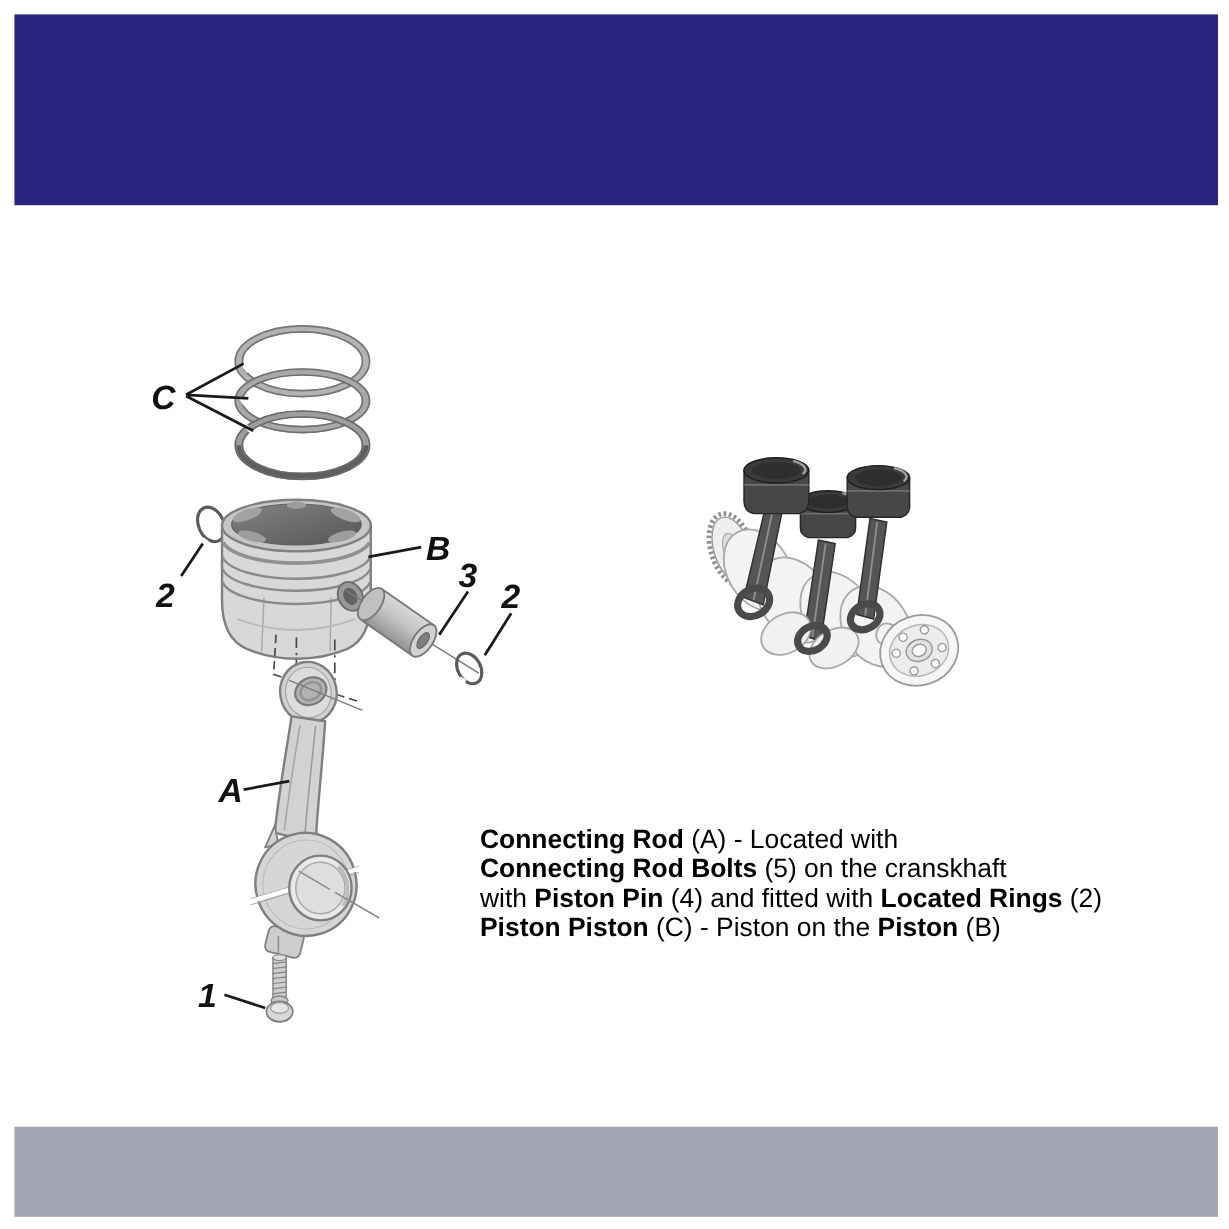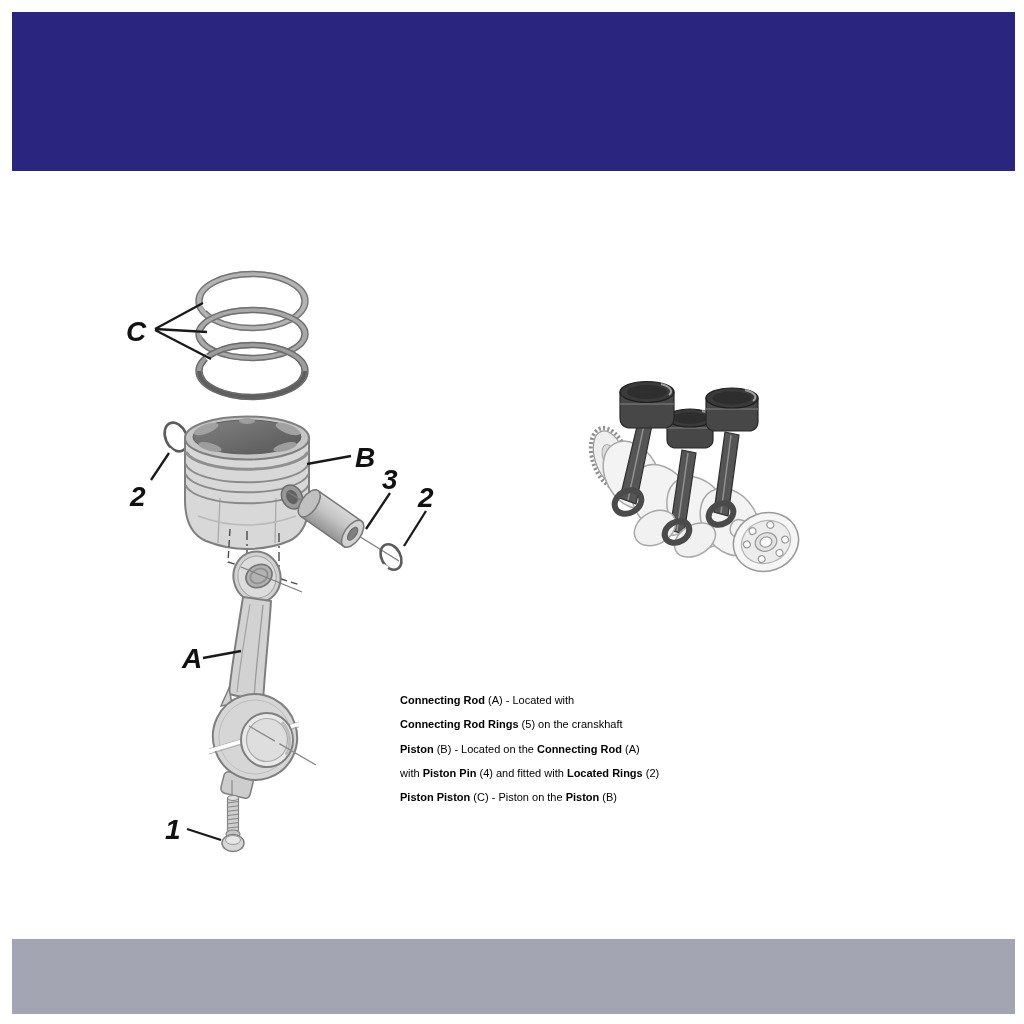--- a/index.html
+++ b/index.html
@@ -3,21 +3,21 @@
 <meta charset="utf-8">
 <style>
   html,body{margin:0;padding:0;background:#ffffff;}
   #page{position:relative;width:1024px;height:1024px;background:#ffffff;overflow:hidden;
         font-family:"Liberation Sans",sans-serif;}
   .bar{position:absolute;left:12px;width:1003px;}
   #header-bar{top:12px;height:159px;}
   #footer-bar{top:939px;height:75px;}
   #exploded-svg{position:absolute;left:90px;top:240px;}
   #crank-svg{position:absolute;left:570px;top:370px;}
-  #caption{position:absolute;left:400px;top:688px;font-size:11px;line-height:24.3px;color:#000;}
+  #caption{position:absolute;left:400px;top:688px;font-size:22px;line-height:24.3px;color:#000;}
   .cap-line{white-space:nowrap;}
   .b{font-weight:bold;}
   .lbl{font-family:"Liberation Sans",sans-serif;font-weight:bold;font-style:italic;
        font-size:28px;fill:#111;}
   .lead{stroke:#1a1a1a;stroke-width:2.3;fill:none;}
   .outl{stroke:#7f7f7f;stroke-width:2;}
 </style>
 </head>
 <body>
 
@@ -245,19 +245,18 @@
         <circle cx="186.1" cy="186.6" r="3.4"></circle>
           <circle cx="177.2" cy="167.7" r="3.4"></circle>
         <circle cx="187.1" cy="157.1" r="3.4"></circle>
           <circle cx="205.9" cy="157.4" r="3.4"></circle>
       </g>
     </g>
   </svg>
 
   <div id="caption">
       <div class="cap-line"><span class="b">Connecting Rod</span><span> (A) - Located with</span></div>
-      <div class="cap-line"><span class="b">Connecting Rod Rings</span><span> (5) on the cranskhaft</span></div>
-      <div class="cap-line"><span class="b">Piston</span><span> (B) - Located on the </span><span class="b">Connecting Rod</span><span> (A)</span></div>
+      <div class="cap-line"><span class="b">Connecting Rod Bolts</span><span> (5) on the cranskhaft</span></div>
       <div class="cap-line"><span>with </span><span class="b">Piston Pin</span><span> (4) and fitted with </span><span class="b">Located Rings</span><span> (2)</span></div>
       <div class="cap-line"><span class="b">Piston Piston</span><span> (C) - Piston on the </span><span class="b">Piston</span><span> (B)</span></div>
     </div>
 
 </div>
 
 </body></html>

